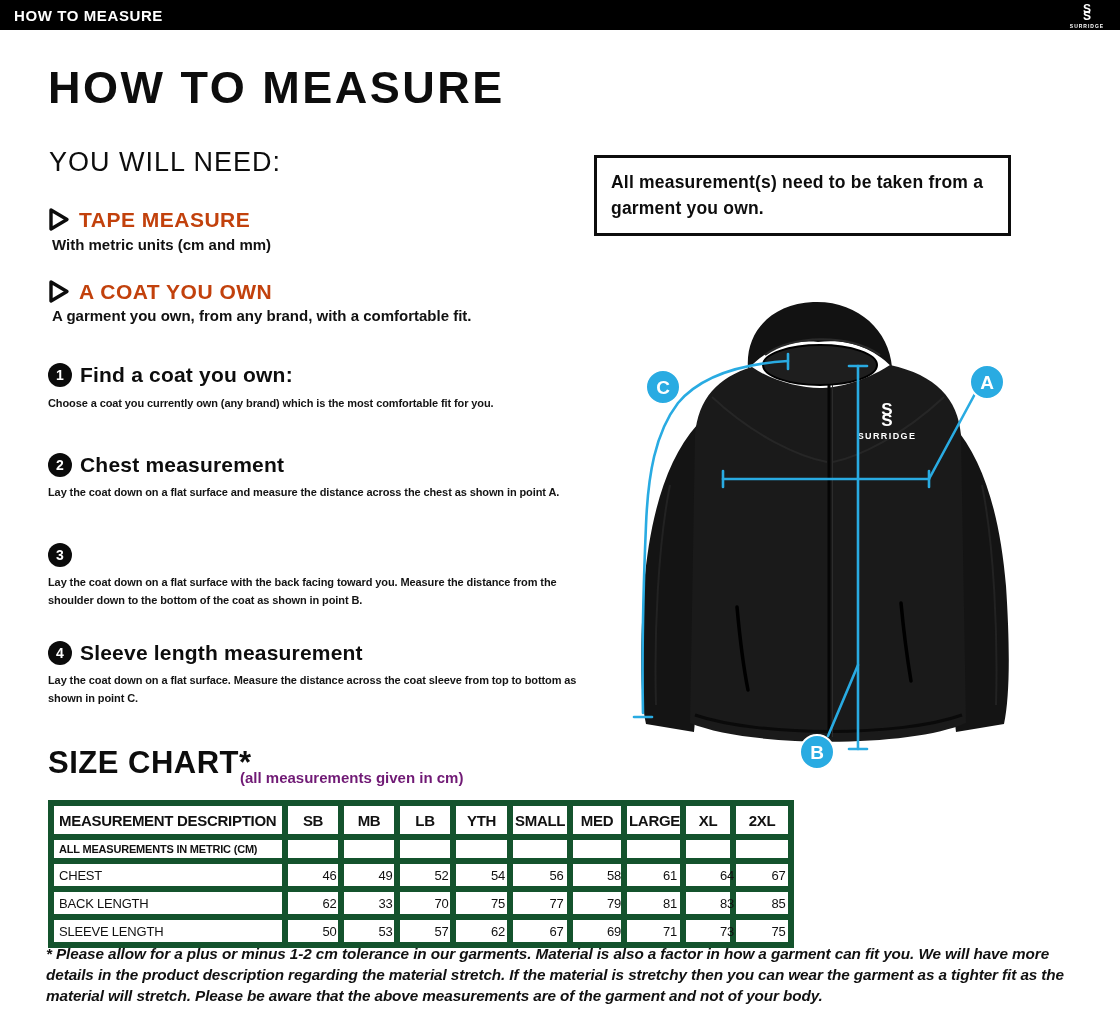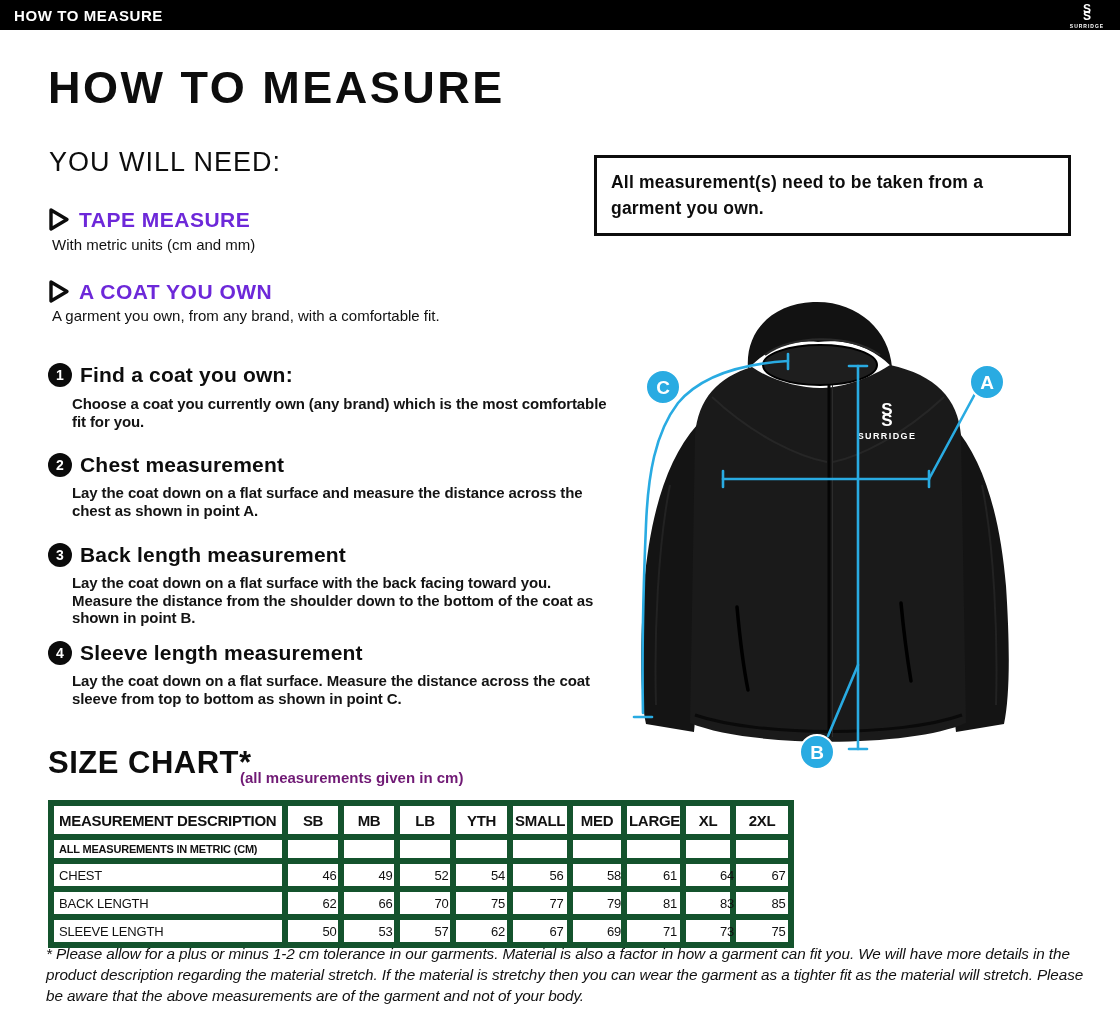--- a/index.html
+++ b/index.html
@@ -9,55 +9,55 @@
   
   .topbar{position:absolute;left:0;top:0;width:1120px;height:30px;background:#000;}
   .topbar-title{position:absolute;left:14px;top:7px;color:#fff;font-size:15px;font-weight:bold;letter-spacing:.6px;}
   .topbar-logo{position:absolute;right:10px;top:1px;}
 
   
   .main-title{position:absolute;left:48px;top:64px;font-size:45px;line-height:48px;font-weight:bold;letter-spacing:2.5px;color:#0d0d0d;}
   .ywn-heading{position:absolute;left:49px;top:147px;font-size:27px;font-weight:normal;letter-spacing:1px;color:#0d0d0d;}
 
   .need{position:absolute;left:48px;display:flex;align-items:center;gap:9px;}
-  .need .ttl{font-size:21px;font-weight:bold;letter-spacing:.5px;color:#6d28d9;}
-  .need-desc{position:absolute;left:52px;font-size:15px;font-weight:normal;color:#111;}
+  .need .ttl{font-size:21px;font-weight:bold;letter-spacing:.5px;color:#c2410c;}
+  .need-desc{position:absolute;left:52px;font-size:15px;font-weight:bold;color:#111;}
   #need1{top:207px}#need1d{top:236px}#need2{top:279px}#need2d{top:307px}
 
   .step-head{position:absolute;left:48px;display:flex;align-items:center;gap:8px;}
   .step-num{width:24px;height:24px;border-radius:50%;background:#0b0b0b;color:#fff;font-size:14px;font-weight:bold;
             display:flex;align-items:center;justify-content:center;flex:0 0 24px;}
   .step-title{font-size:21px;font-weight:bold;letter-spacing:.2px;color:#0d0d0d;}
-  .step-desc{position:absolute;left:48px;width:542px;font-size:15px;font-weight:bold;line-height:17.5px;letter-spacing:-.1px;color:#141414;margin-left:24px;}
+  .step-desc{position:absolute;left:48px;width:542px;font-size:11px;font-weight:bold;line-height:17.5px;letter-spacing:-.1px;color:#141414;}
   #s1h{top:363px}#s1d{top:395px}
   #s2h{top:453px}#s2d{top:484px}
   #s3h{top:543px}#s3d{top:574px}
   #s4h{top:641px}#s4d{top:672px}
 
   
-  .callout{position:absolute;left:594px;top:155px;width:477px;box-sizing:border-box;border:3px solid #0d0d0d;
+  .callout{position:absolute;left:594px;top:155px;width:417px;box-sizing:border-box;border:3px solid #0d0d0d;
            padding:11px 14px 12px 14px;font-size:17.5px;font-weight:bold;line-height:26px;letter-spacing:.2px;color:#0d0d0d;}
 
   
   .diagram{position:absolute;left:600px;top:285px;width:510px;height:500px;}
 
   
   .sc-head{position:absolute;left:48px;top:745px;font-size:31px;font-weight:bold;letter-spacing:.5px;color:#0d0d0d;}
   .sc-sub{position:absolute;left:240px;top:769px;font-size:15px;font-weight:bold;color:#701a75;}
 
   table.size{position:absolute;left:48px;top:800px;border-collapse:collapse;table-layout:fixed;width:741px;background:#fff;}
   table.size,table.size td,table.size th{border:6px solid #14532d;}
   table.size{border:2px solid #111;}
   table.size thead th{height:28px;font-size:15px;font-weight:bold;letter-spacing:-.3px;text-align:center;border-bottom:3px solid #111;padding:0 2px;}
   table.size thead th.first{text-align:left;padding-left:5px;}
   tr.note td{height:16px;font-size:11px;font-weight:bold;letter-spacing:-.2px;text-align:left;padding-left:5px;}
   tr.data td{height:20px;font-size:13px;text-align:center;letter-spacing:-.2px;padding-left:34px;}
   tr.data td.lbl{text-align:left;padding-left:5px;}
 
-  .footnote{position:absolute;left:46px;top:943px;width:1038px;font-size:15.3px;font-weight:normal;font-style:italic;
+  .footnote{position:absolute;left:46px;top:943px;width:1038px;font-size:15.3px;font-weight:bold;font-style:italic;
             line-height:21px;letter-spacing:-.1px;color:#111;}
 </style>
 </head>
 <body>
 
 <div id="screen">
 
   <div class="topbar">
     <div class="topbar-title">HOW TO MEASURE</div>
     <svg class="topbar-logo" width="46" height="28" viewBox="0 0 46 28">
@@ -93,21 +93,20 @@
   <div class="step-desc" id="s1d">Choose a coat you currently own (any brand) which is the most comfortable fit for you.</div>
 
   <div class="step-head" id="s2h">
     <span class="step-num">2</span>
     <span class="step-title">Chest measurement</span>
   </div>
   <div class="step-desc" id="s2d">Lay the coat down on a flat surface and measure the distance across the chest as shown in point A.</div>
 
   <div class="step-head" id="s3h">
     <span class="step-num">3</span>
-    <span class="step-title">Back length measurement</span>
   </div>
   <div class="step-desc" id="s3d">Lay the coat down on a flat surface with the back facing toward you. Measure the distance from the shoulder down to the bottom of the coat as shown in point B.</div>
 
   <div class="step-head" id="s4h">
     <span class="step-num">4</span>
     <span class="step-title">Sleeve length measurement</span>
   </div>
   <div class="step-desc" id="s4d">Lay the coat down on a flat surface. Measure the distance across the coat sleeve from top to bottom as shown in point C.</div>
 
   <div class="callout">All measurement(s) need to be taken from a garment you own.</div>
@@ -237,21 +236,21 @@
         <td>54</td>
         <td>56</td>
         <td>58</td>
         <td>61</td>
         <td>64</td>
         <td>67</td>
       </tr>
       <tr class="data">
         <td class="lbl">BACK LENGTH</td>
         <td>62</td>
-        <td>66</td>
+        <td>33</td>
         <td>70</td>
         <td>75</td>
         <td>77</td>
         <td>79</td>
         <td>81</td>
         <td>83</td>
         <td>85</td>
       </tr>
       <tr class="data">
         <td class="lbl">SLEEVE LENGTH</td>

